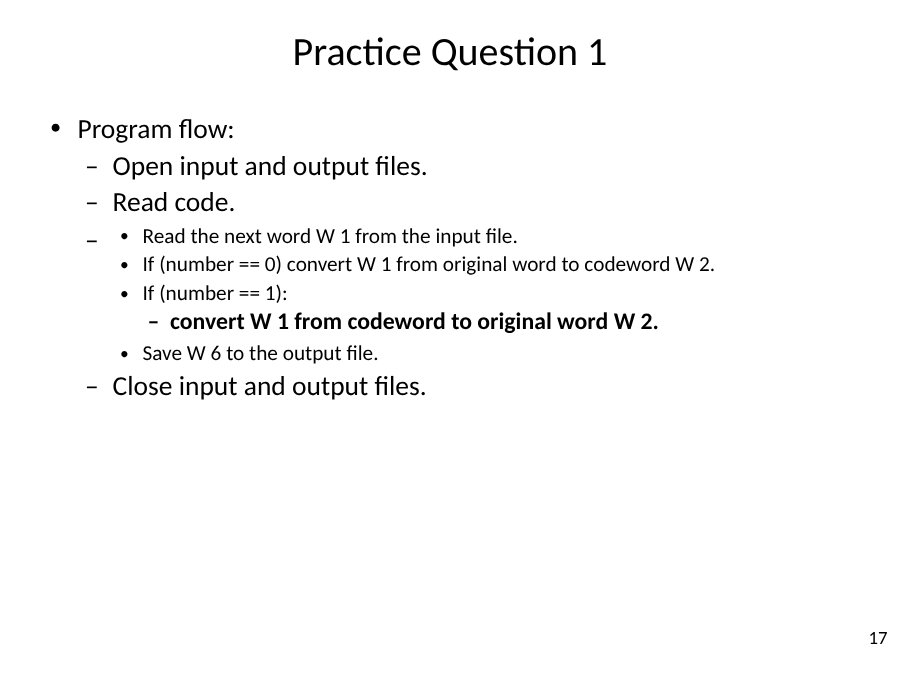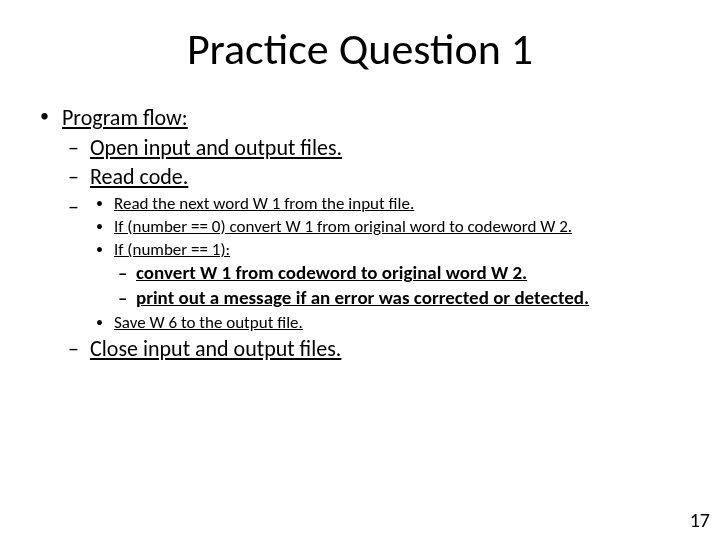--- a/index.html
+++ b/index.html
@@ -13,30 +13,29 @@
     overflow: hidden;
   }
   .slide {
     position: relative;
     width: 720px;
     height: 540px;
     box-sizing: border-box;
   }
   .title {
     text-align: center;
-    font-size: 44px;
+    font-size: 32px;
     font-weight: 400;
     margin-top: 22px;
     margin-bottom: 28px;
   }
   .content {
     padding: 0 36px 0 36px;
     font-size: 22px;
     line-height: 1.25;
-    text-decoration: underline;
   }
   ul { margin: 0; padding: 0; list-style: none; }
   li { margin: 0; padding: 0; }
 
   
   .l1 > li {
     position: relative;
     padding-left: 26px;
     font-size: 22px;
     margin-bottom: 6px;
@@ -91,22 +90,22 @@
   .l4 > li::before {
     content: "–";
     position: absolute;
     left: 4px;
     top: 0;
   }
 
   .page-number {
     position: absolute;
     right: 10px;
-    bottom: 30px;
-    font-size: 20px;
+    bottom: 42px;
+    font-size: 15px;
   }
 </style>
 </head>
 <body>
 
 <div class="slide">
 
   <div class="title">Practice Question 1</div>
 
   <div class="content">
@@ -117,21 +116,20 @@
           <li><span>Open input and output files.</span></li>
           <li><span>Read code.</span></li>
           <li>
             <ul class="l3">
               <li><span>Read the next word W 1 from the input file.</span></li>
               <li><span>If (number == 0) convert W 1 from original word to codeword  W 2.</span></li>
               <li>
                 <span>If (number == 1):</span>
                 <ul class="l4">
                   <li><span>convert W 1 from codeword to original word  W 2.</span></li>
-                  <li><span>print out a message if an error was  corrected or detected.</span></li>
                 </ul>
               </li>
               <li><span>Save W 6 to the output file.</span></li>
             </ul>
           </li>
           <li><span>Close input and output files.</span></li>
         </ul>
       </li>
     </ul>
   </div>

